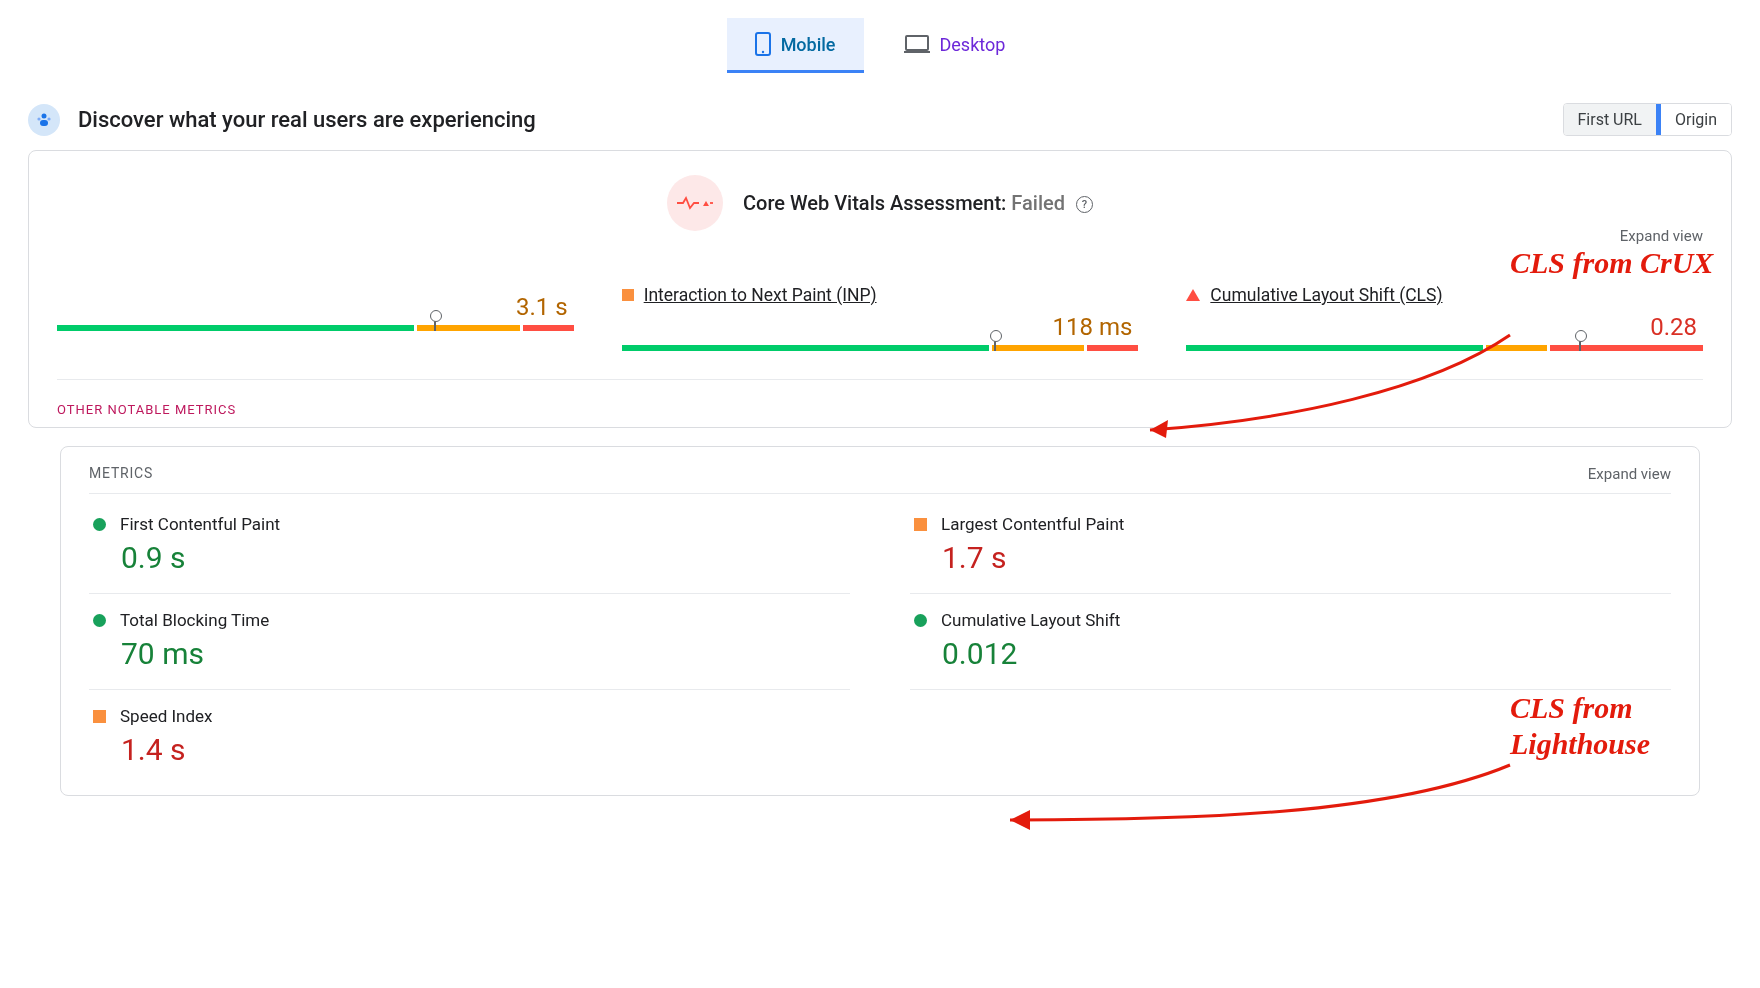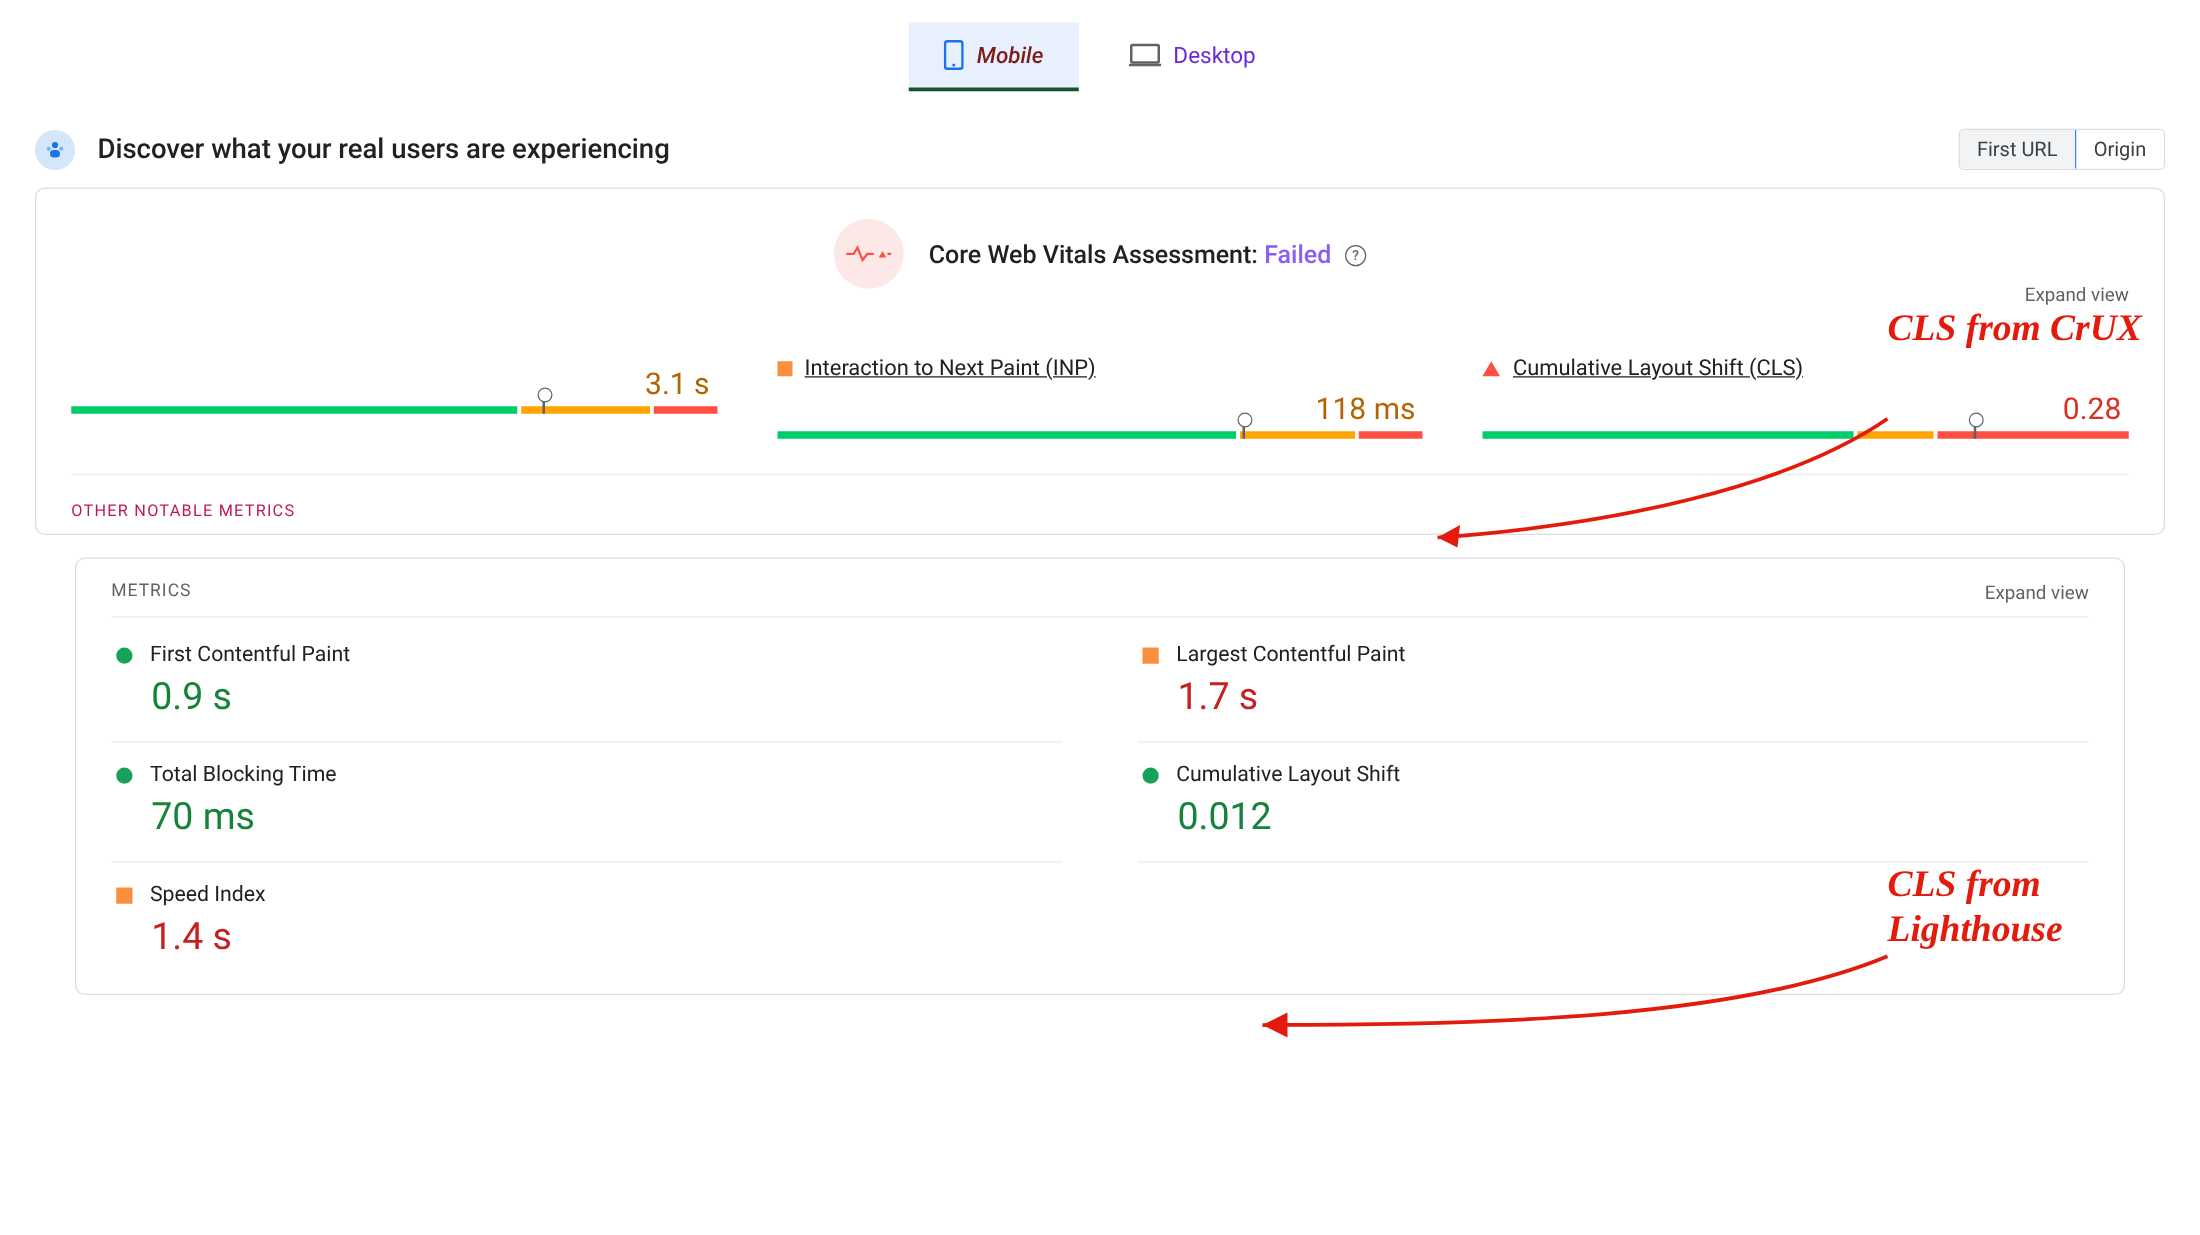--- a/index.html
+++ b/index.html
@@ -22,24 +22,23 @@
     align-items: center;
     gap: 10px;
     padding: 14px 28px;
     font-size: 18px;
     color: #6d28d9;
     cursor: pointer;
     border-bottom: 3px solid transparent;
   }
   .tab.active {
     background: #e8f0fe;
-    color: #7f1d1d;
-    border-bottom: 3px solid #14532d;
+    color: #0369a1;
+    border-bottom: 3px solid #3b82f6;
     font-weight: 500;
-    font-style: italic;
   }
   .tab svg, .tab .icon-wrap { display: flex; align-items: center; }
   .header-row {
     display: flex;
     align-items: center;
     justify-content: space-between;
     margin: 30px 28px 14px 28px;
   }
   .header-left {
     display: flex;
@@ -68,21 +67,21 @@
   .seg-btn {
     padding: 6px 14px;
     font-size: 16px;
     color: #3c4043;
     background: #fff;
     cursor: pointer;
   }
   .seg-btn.active {
     background: #f1f3f4;
   }
-  .seg-btn + .seg-btn { border-left: 1px solid #3b82f6; }
+  .seg-btn + .seg-btn { border-left: 5px solid #3b82f6; }
 
   .panel1 {
     margin: 0 28px;
     border: 1px solid #dadce0;
     border-radius: 8px;
     padding: 24px 28px 10px 28px;
   }
   .assessment {
     display: flex;
     align-items: center;
@@ -97,21 +96,21 @@
     background: #fde8e8;
     display: flex;
     align-items: center;
     justify-content: center;
   }
   .assessment-text {
     font-size: 20px;
     font-weight: 500;
   }
   .assessment-text .fail {
-    color: #8b5cf6;
+    color: #737373;
   }
   .help-circle {
     width: 17px; height: 17px;
     border: 1.4px solid #5f6368;
     border-radius: 50%;
     display: inline-flex;
     align-items: center;
     justify-content: center;
     font-size: 11px;
     color: #5f6368;

